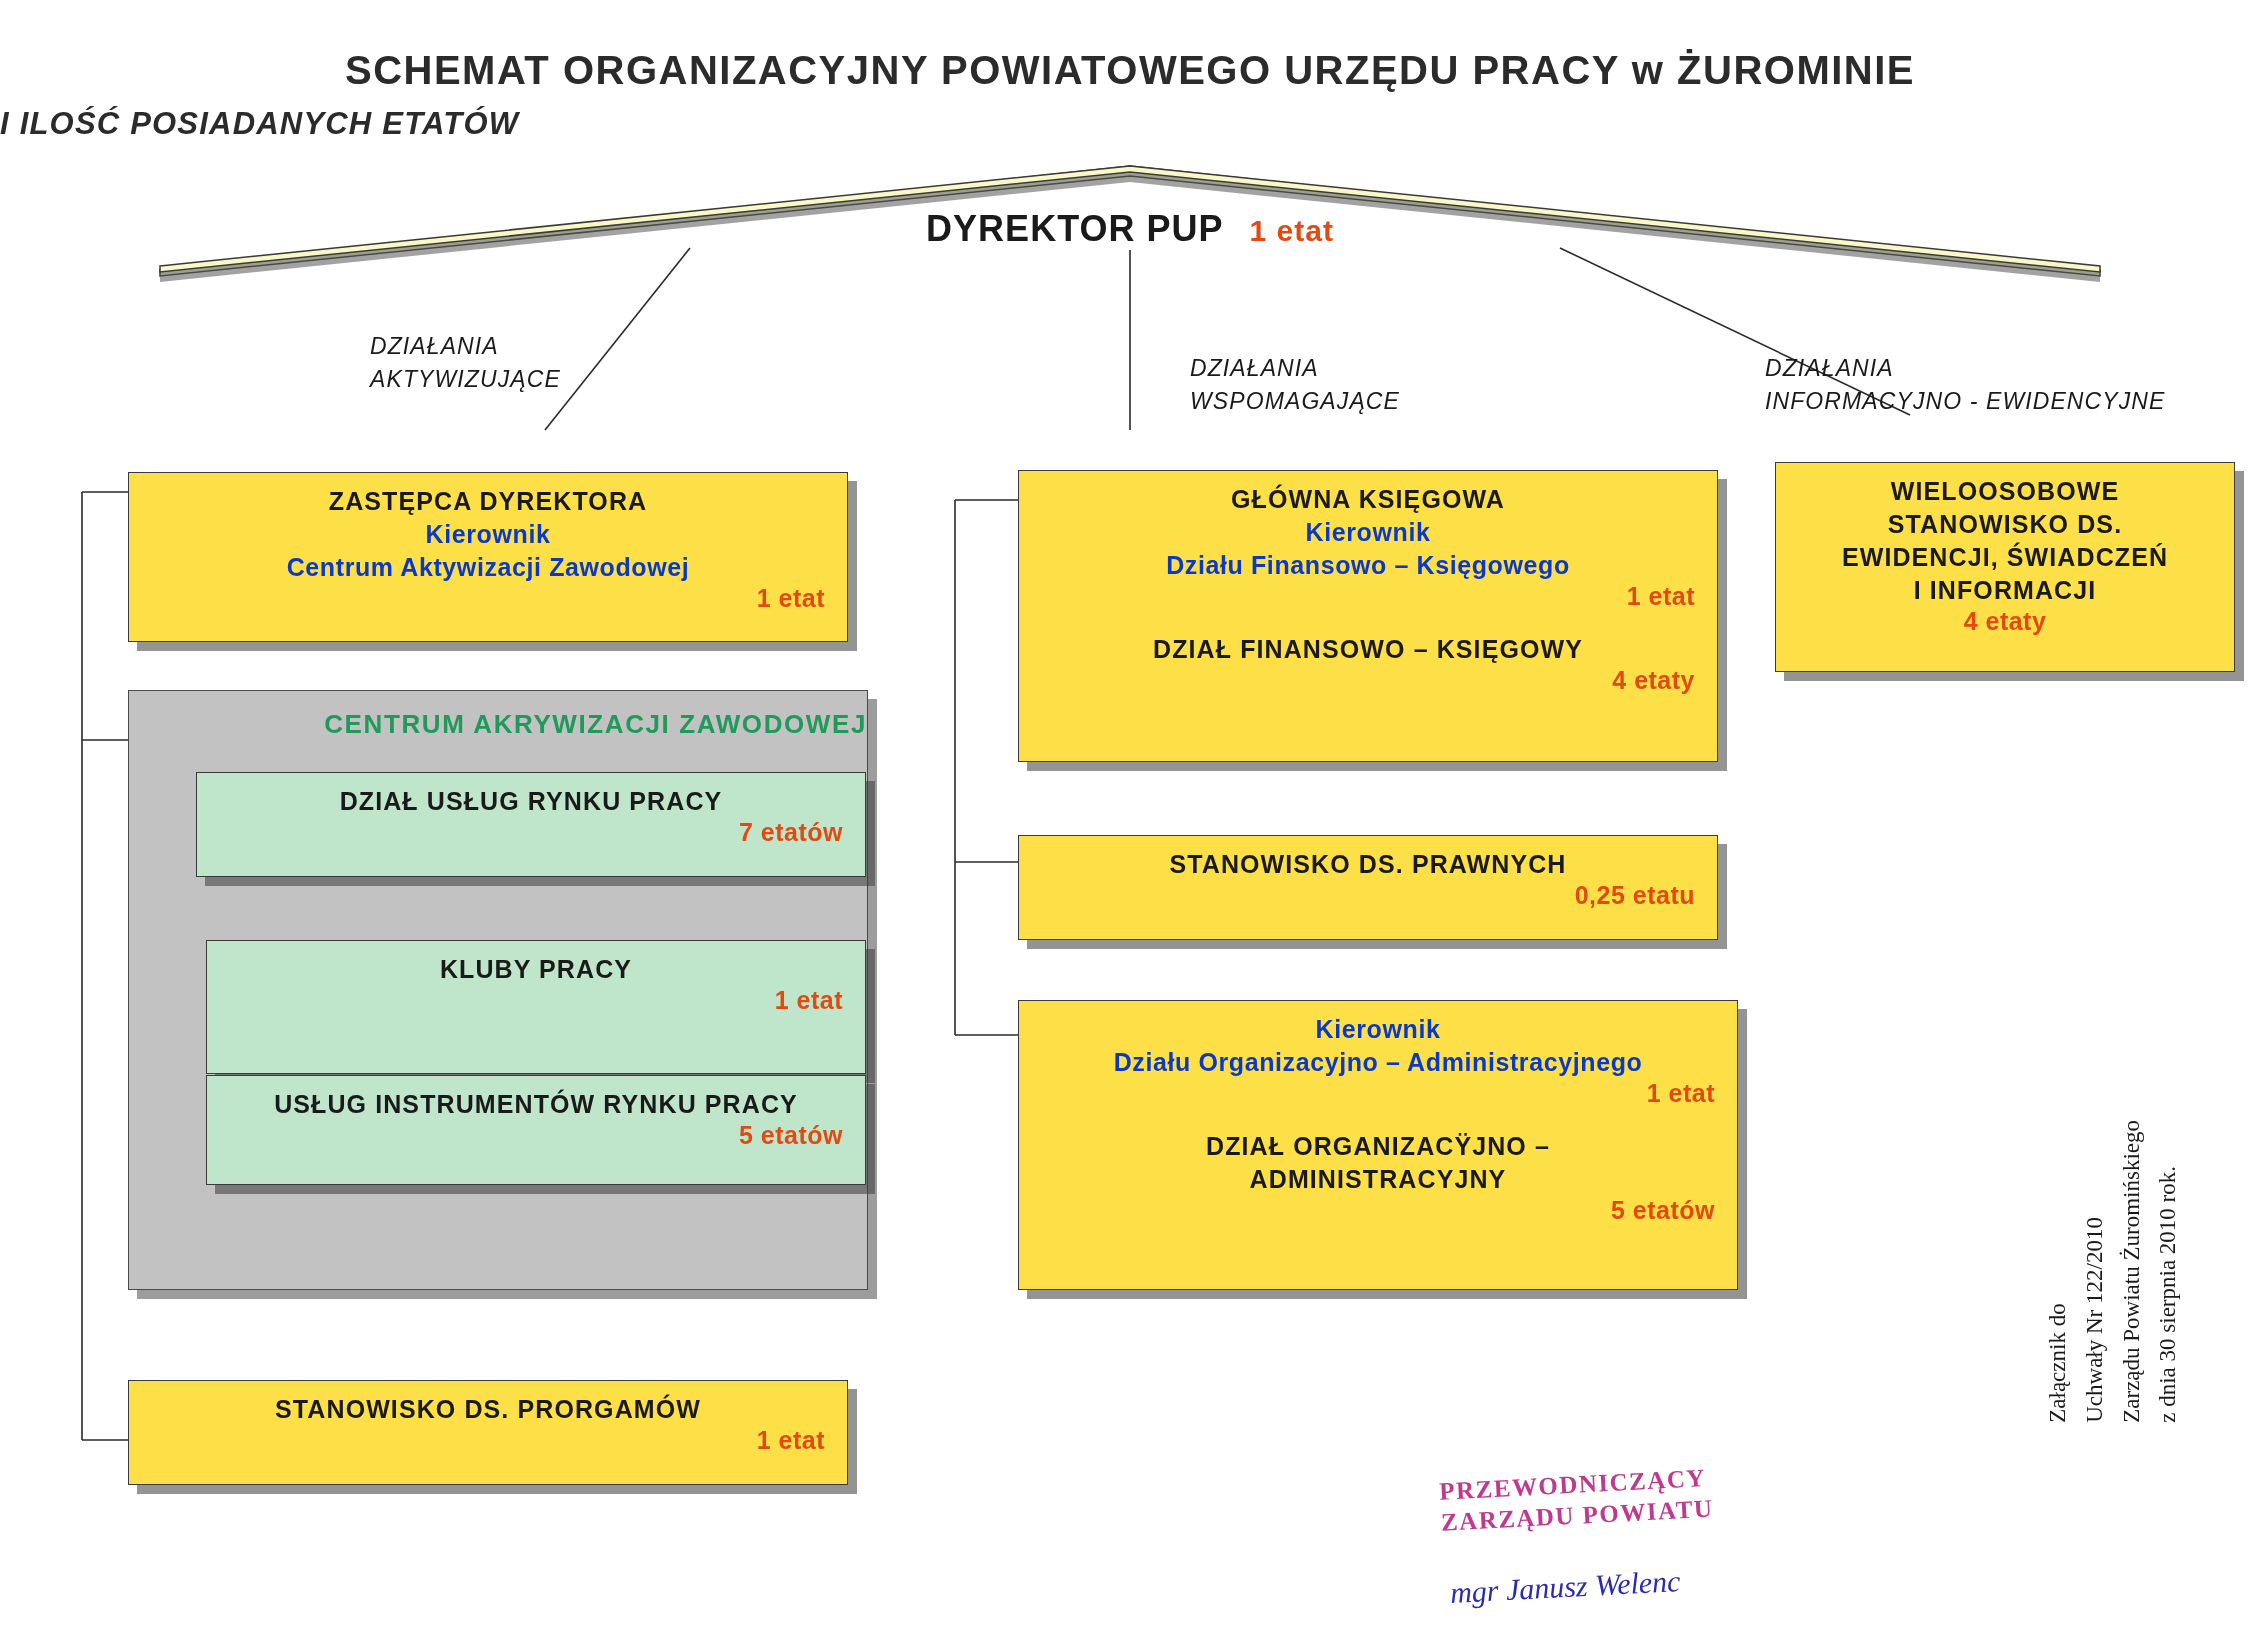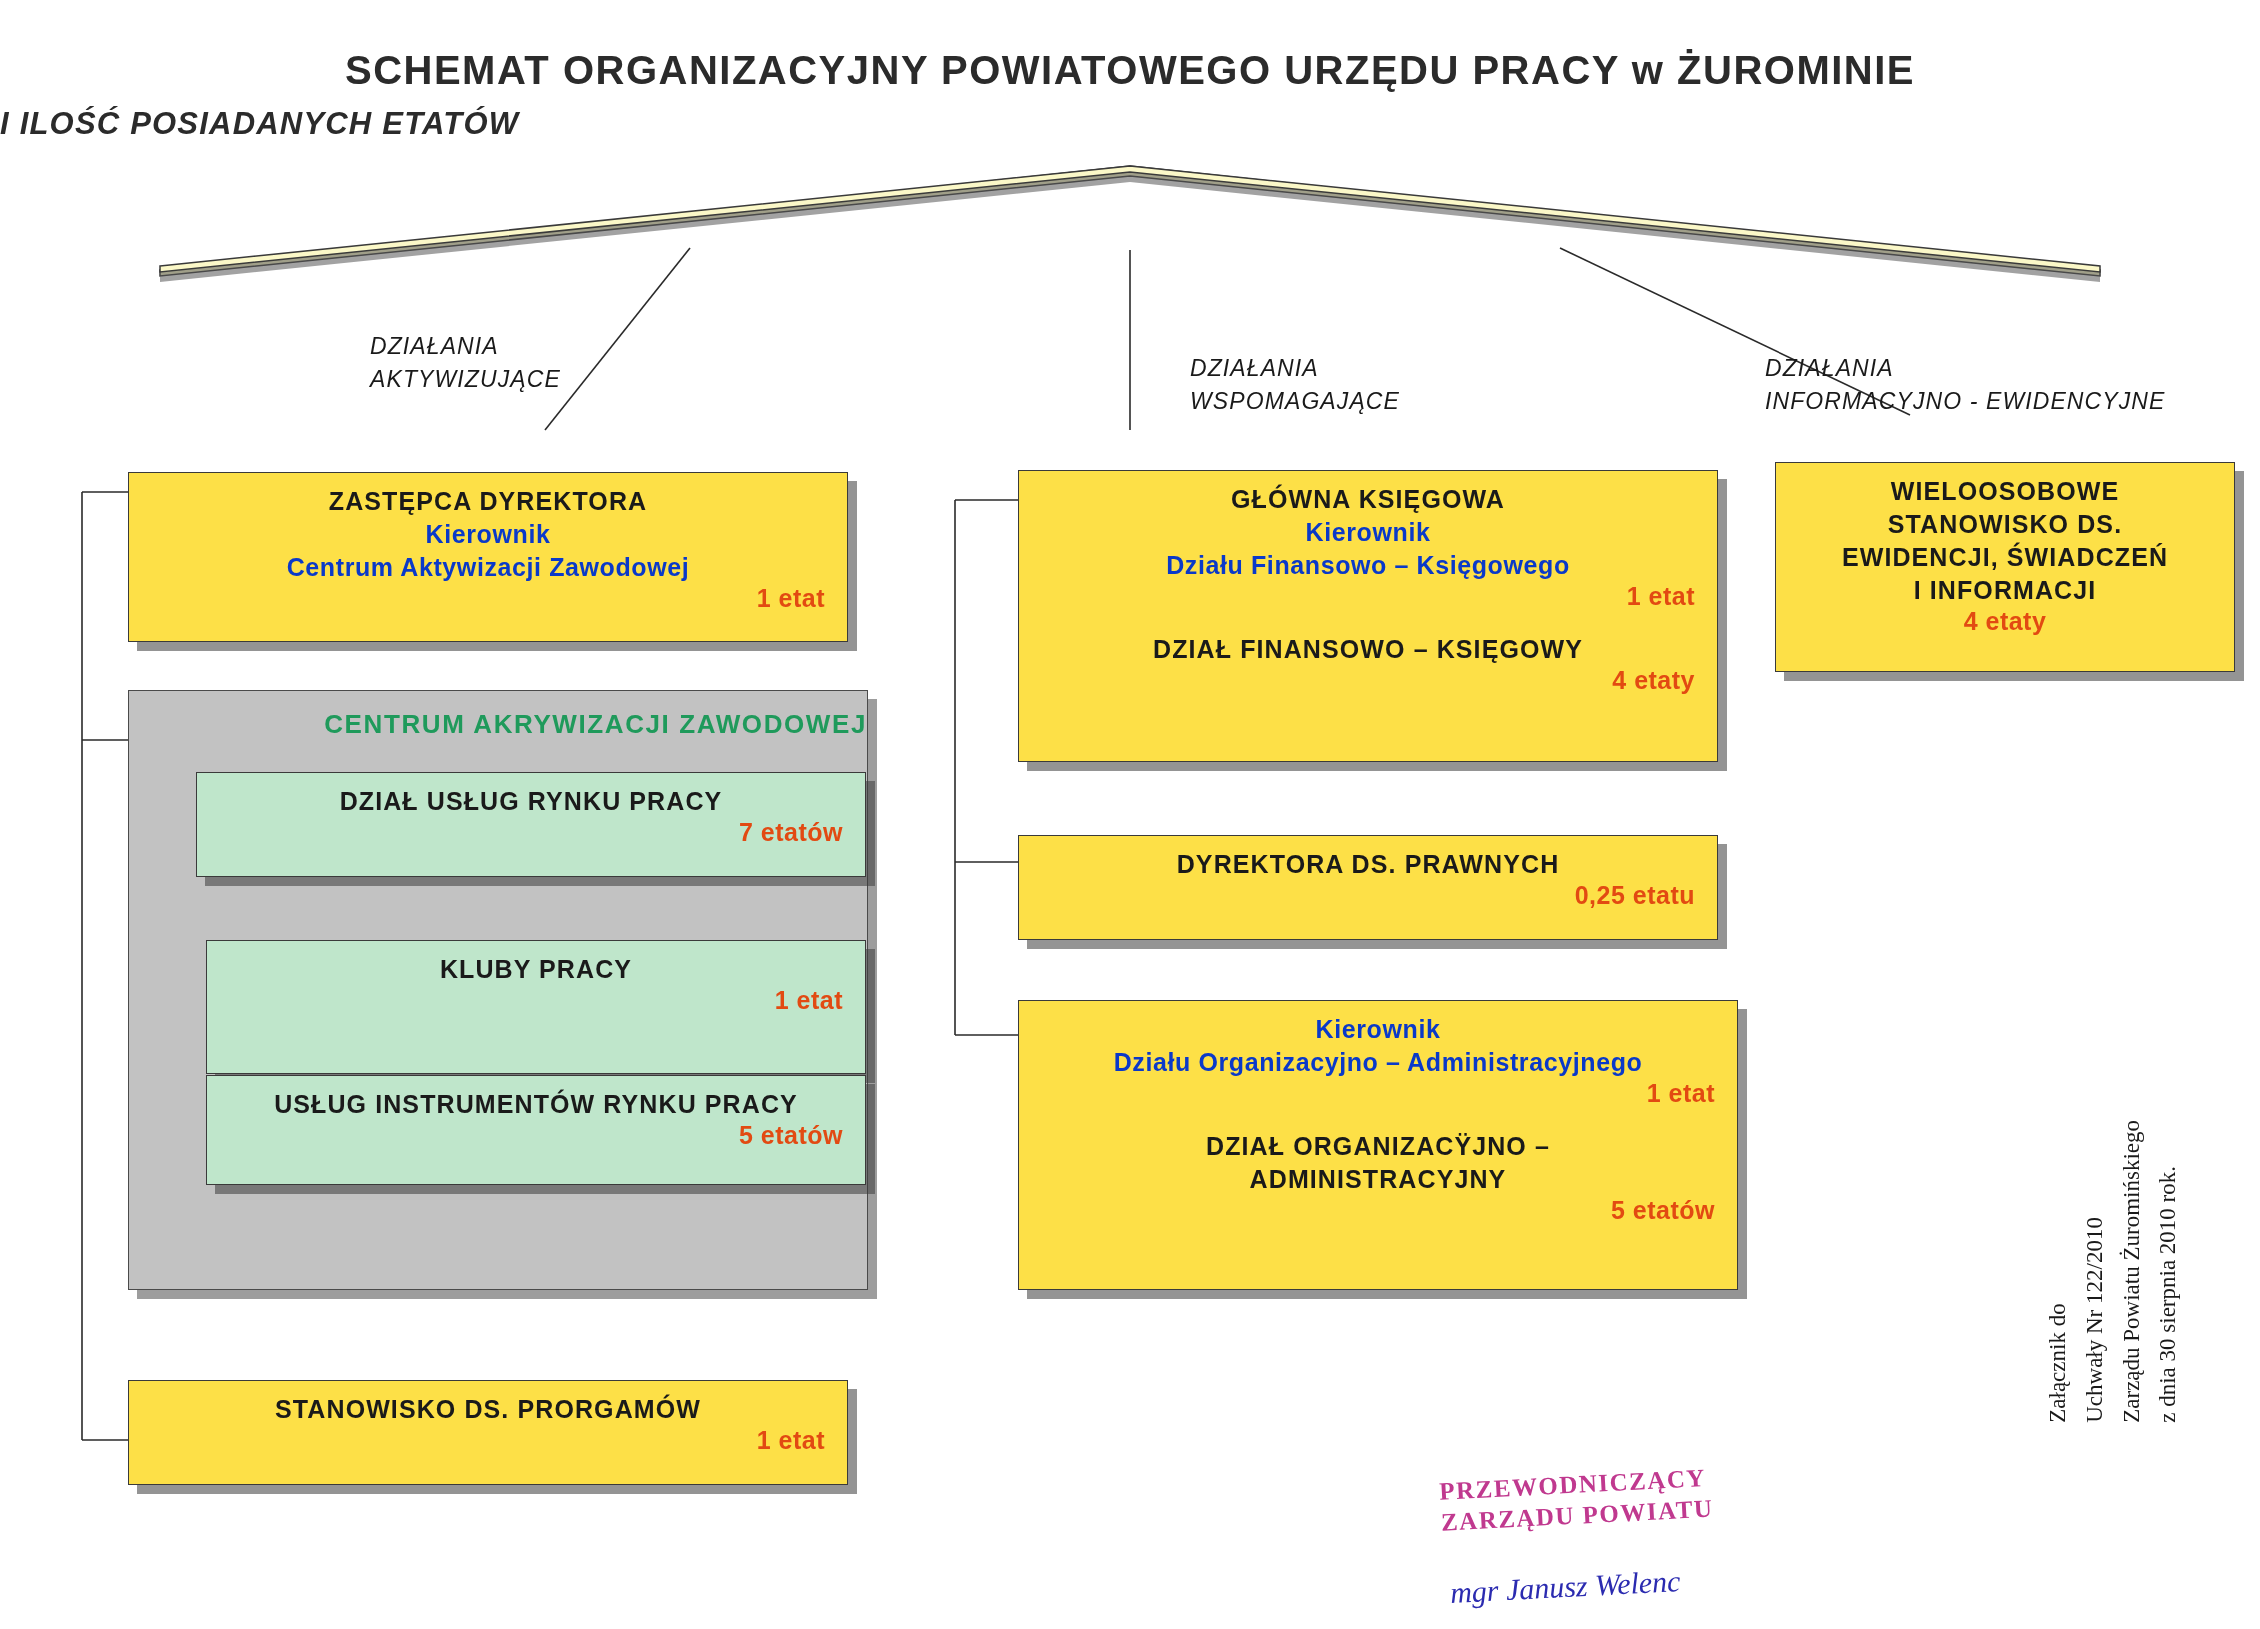--- a/index.html
+++ b/index.html
@@ -197,20 +197,25 @@
 
     <line x1="955" y1="500" x2="955" y2="1035" stroke="#2a2a2a" stroke-width="1.6"></line>
     <line x1="955" y1="500" x2="1018" y2="500" stroke="#2a2a2a" stroke-width="1.6"></line>
     <line x1="955" y1="862" x2="1018" y2="862" stroke="#2a2a2a" stroke-width="1.6"></line>
     <line x1="955" y1="1035" x2="1018" y2="1035" stroke="#2a2a2a" stroke-width="1.6"></line>
   </svg>
 
   <div class="title-main">SCHEMAT ORGANIZACYJNY POWIATOWEGO URZĘDU PRACY w ŻUROMINIE</div>
   <div class="title-sub">I ILOŚĆ POSIADANYCH ETATÓW</div>
 
+  <div class="director-wrap">
+    <div class="director-label">
+      <span>DYREKTOR PUP</span><span class="etat">1 etat</span>
+    </div>
+  </div>
 
   <div class="caption" style="left: 370px; top: 330px; width: 300px; white-space: pre;">DZIAŁANIA
 AKTYWIZUJĄCE</div>
   <div class="caption" style="left: 1190px; top: 352px; width: 300px; white-space: pre;">DZIAŁANIA
 WSPOMAGAJĄCE</div>
   <div class="caption" style="left: 1765px; top: 352px; width: 460px; white-space: pre;">DZIAŁANIA
 INFORMACYJNO - EWIDENCYJNE</div>
 
   <div class="box" style="left:128px; top:472px; width:720px; height:170px;">
     <div class="line ln-dark">ZASTĘPCA  DYREKTORA</div>
@@ -247,21 +252,21 @@
     <div class="line ln-dark">GŁÓWNA  KSIĘGOWA</div>
     <div class="line ln-blue">Kierownik</div>
     <div class="line ln-blue">Działu Finansowo – Księgowego</div>
     <div class="ln-etat">1 etat</div>
     <div class="spacer"></div>
     <div class="line ln-dark">DZIAŁ FINANSOWO – KSIĘGOWY</div>
     <div class="ln-etat">4 etaty</div>
   </div>
 
   <div class="box" style="left:1018px; top:835px; width:700px; height:105px;">
-    <div class="line ln-dark">DYREKTORA DS.  PRAWNYCH</div>
+    <div class="line ln-dark">STANOWISKO DS.  PRAWNYCH</div>
     <div class="ln-etat">0,25 etatu</div>
   </div>
 
   <div class="box" style="left:1018px; top:1000px; width:720px; height:290px;">
     <div class="line ln-blue">Kierownik</div>
     <div class="line ln-blue">Działu Organizacyjno – Administracyjnego</div>
     <div class="ln-etat">1 etat</div>
     <div class="spacer"></div>
     <div class="line ln-dark">DZIAŁ ORGANIZACŸJNO –</div>
     <div class="line ln-dark">ADMINISTRACYJNY</div>

